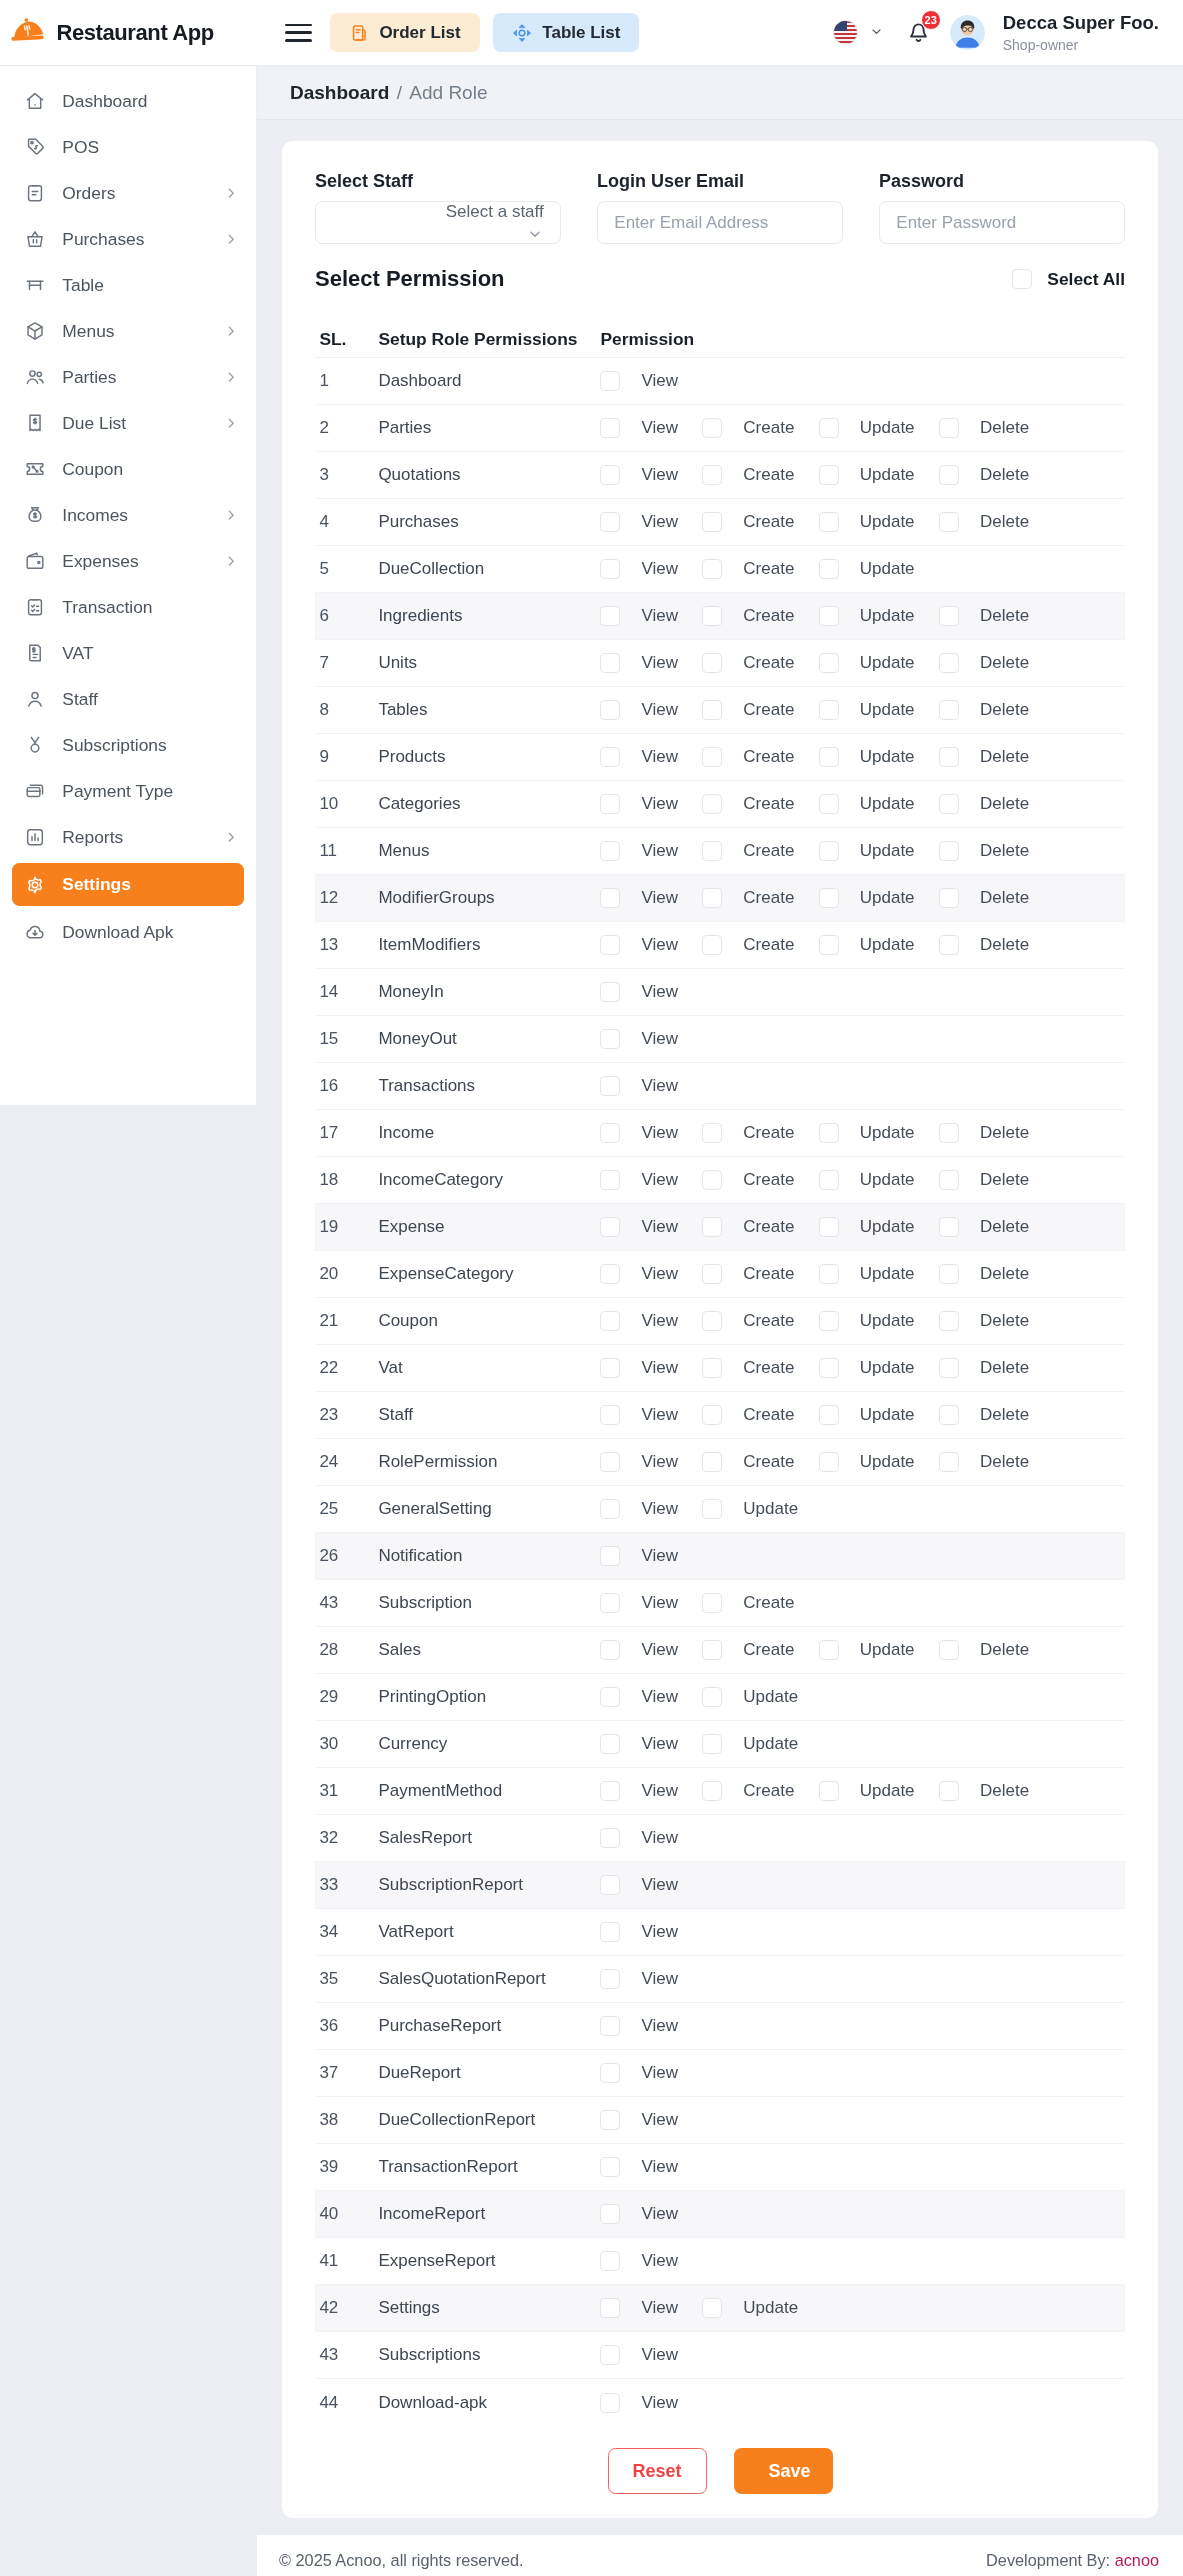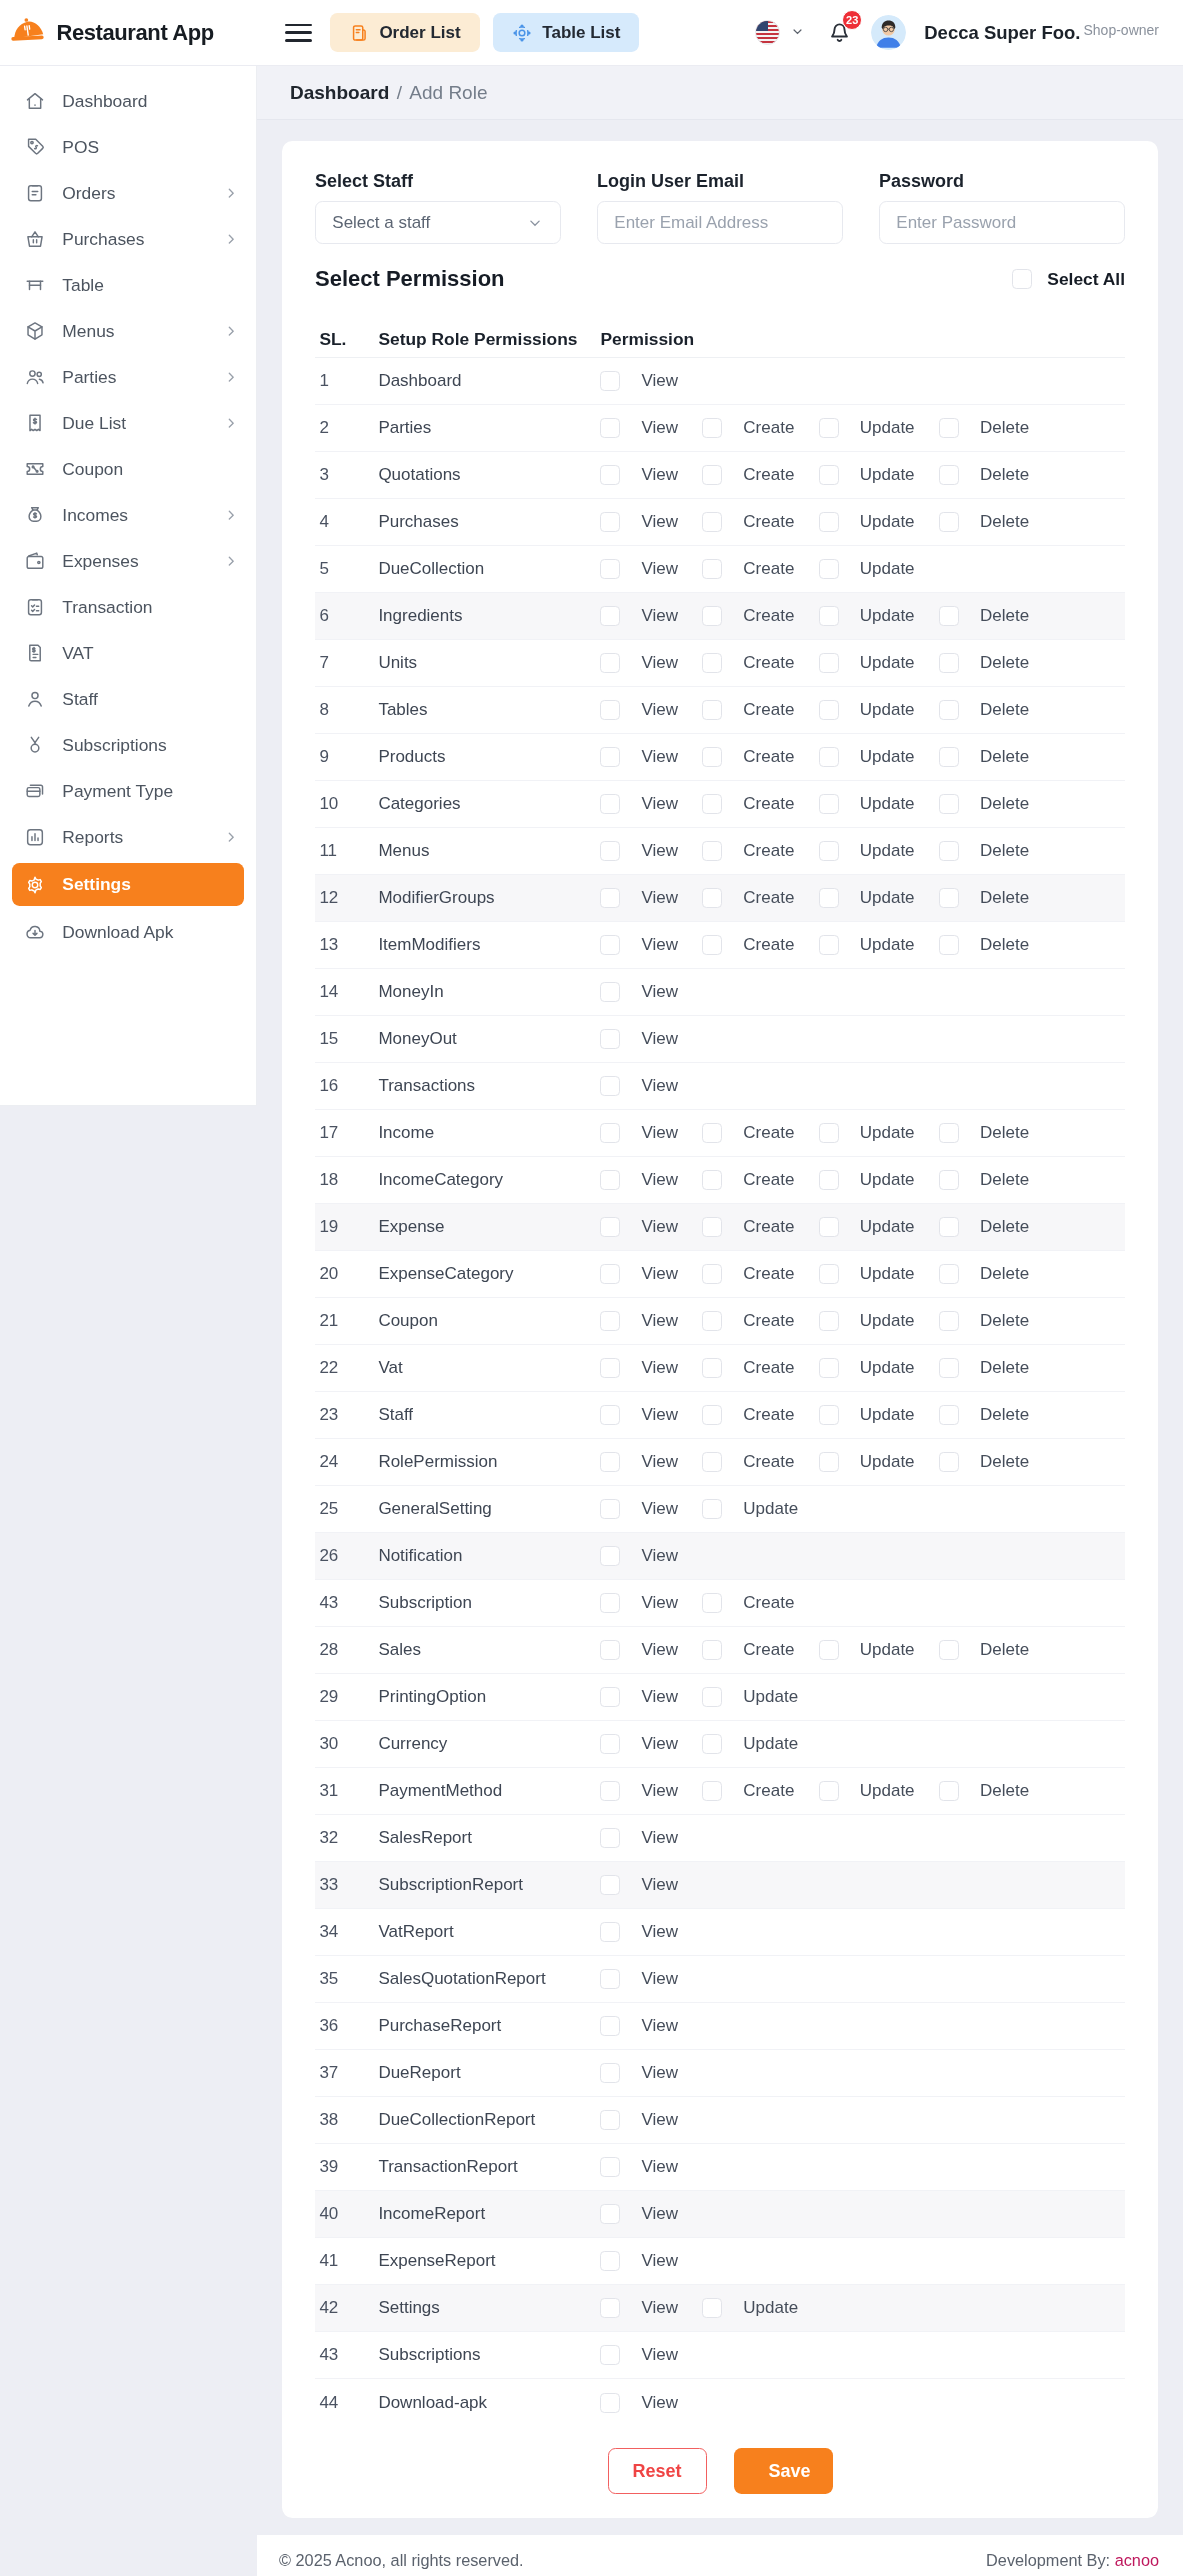--- a/index.html
+++ b/index.html
@@ -21,21 +21,21 @@
   .hdr-right { margin-left:auto; display:flex; align-items:center; gap:18px; padding-right:24px; }
   .flag { width:25px; height:25px; border-radius:50%; overflow:hidden; position:relative;
     background:repeating-linear-gradient(180deg,#c5333f 0 2px,#f4f4f4 2px 4px); border:0.7px solid #e4e4e8; cursor:pointer; }
   .flag:before { content:""; position:absolute; left:0; top:0; width:12.6px; height:10.4px; background:#31456f; }
   .chev-down { color:#5b626c; margin-left:-7.4px; cursor:pointer; }
   .bell-wrap { position:relative; cursor:pointer; color:#2a3039; margin-left:3px; }
   .bell-badge { position:absolute; top:-7.4px; right:-9px; min-width:20px; height:20px; border-radius:50%;
     background:#ee2f37; color:#fff; font-size:11px; font-weight:bold; display:flex; align-items:center;
     justify-content:center; border:1.8px solid #fff; }
   .avatar { width:35px; height:35px; border-radius:50%; overflow:hidden; cursor:pointer; flex:none; }
-  .user-meta { display:flex; flex-direction:row; gap:3px; cursor:pointer; }
+  .user-meta { display:flex; flex-direction:column; gap:3px; cursor:pointer; }
   .user-name { font-size:18.5px; font-weight:bold; color:#1c222a; }
   .user-role { font-size:14px; color:#8a919c; }
 
   
   .sidebar { position:absolute; left:0; top:66px; width:257px; height:1040px; background:#fff;
     border-right:0.7px solid #eceef2; border-bottom:0.7px solid #eceef2; padding-top:12px; z-index:5; }
   .side-item { height:46px; display:flex; align-items:center; gap:16.3px; padding:0 16.3px 0 24px;
     cursor:pointer; color:#6d7580; }
   .side-item .lbl { font-size:17.4px; color:#4c545f; }
   .side-item .chev { margin-left:auto; color:#9aa1ab; display:flex; }
@@ -61,21 +61,21 @@
     display:flex; align-items:center; gap:7.4px; padding-left:33px; font-size:19px; }
   .crumb-cur { color:#20262e; font-weight:600; }
   .crumb-sep, .crumb-page { color:#747d8a; }
 
   .card { margin:21.4px 25px 0; background:#fff; border-radius:10.4px; padding:30px 33px 24px; }
   .form-grid { display:grid; grid-template-columns:1fr 1fr 1fr; gap:36px; }
   .field label { display:block; font-size:18px; font-weight:600; color:#1b222c; margin-bottom:9px; }
   .control { height:43px; width:100%; border:0.7px solid #e7e9ef; border-radius:7.4px; padding:0 16.3px;
     font-family:inherit; font-size:17px; color:#5c6573; background:#fff; }
   .control::placeholder { color:#9aa2ae; }
-  .select { display:flex; align-items:center; justify-content:space-between; cursor:pointer; }
+  .select { display:flex; align-items:flex-end; justify-content:space-between; cursor:pointer;flex-direction:column; }
   .select .val { color:#5c6573; }
   .select .chev { color:#8b93a0; display:flex; }
 
   .perm-head { margin-top:22px; display:flex; align-items:center; justify-content:space-between; }
   .perm-title { font-size:22px; font-weight:bold; color:#161c25; }
   .select-all { display:flex; align-items:center; gap:15px; cursor:default; }
   .select-all .txt { font-size:17.4px; font-weight:bold; color:#161c25; }
 
   .cb { width:20px; height:20px; border:0.7px solid #e2e4ea; border-radius:4.4px; background:#fff;
     flex:none; cursor:pointer; }

